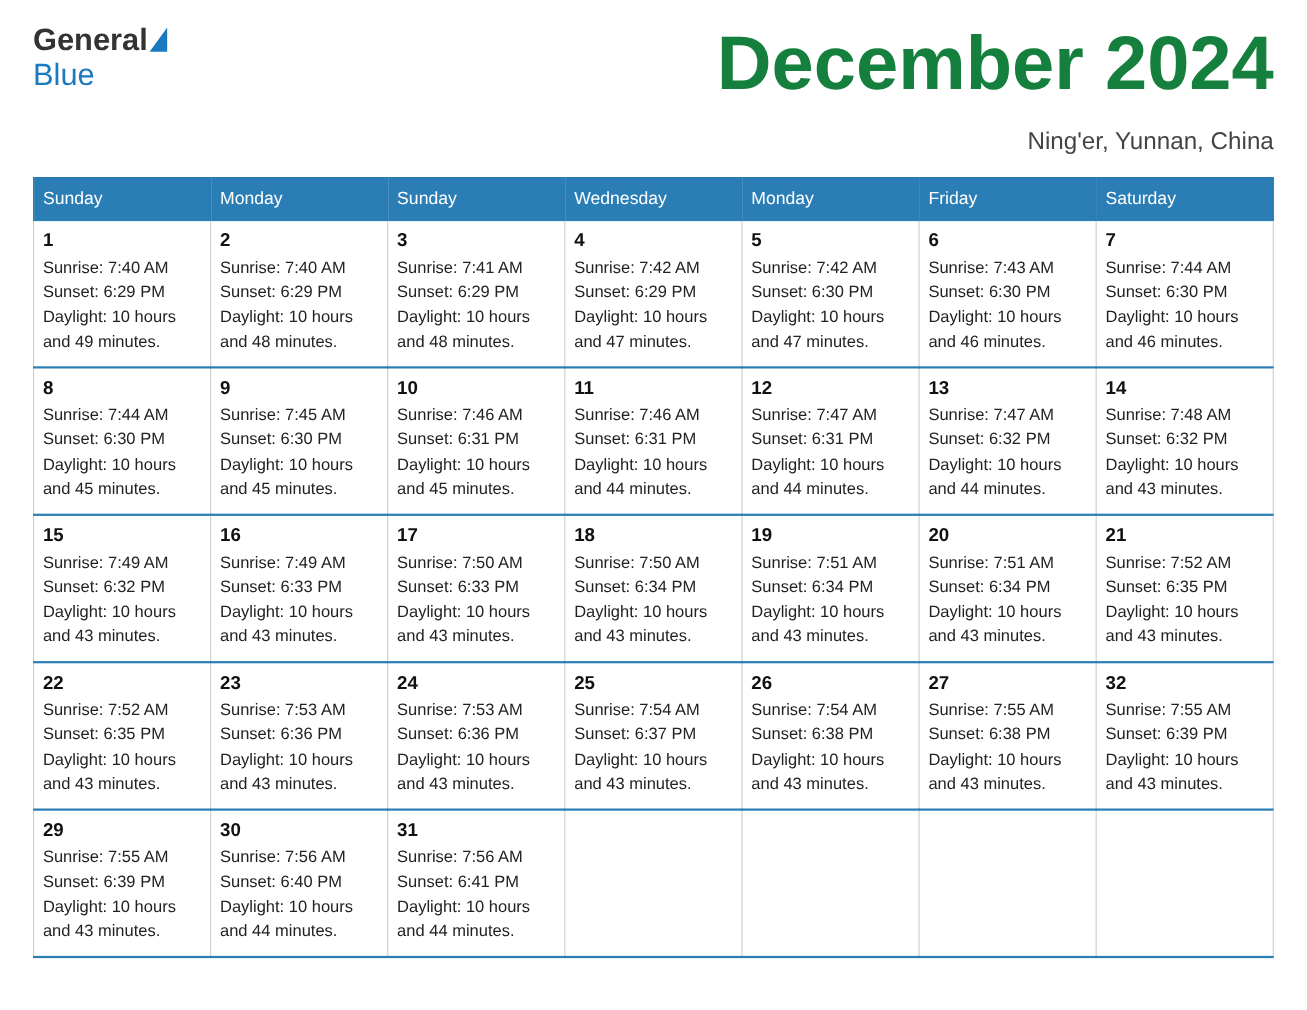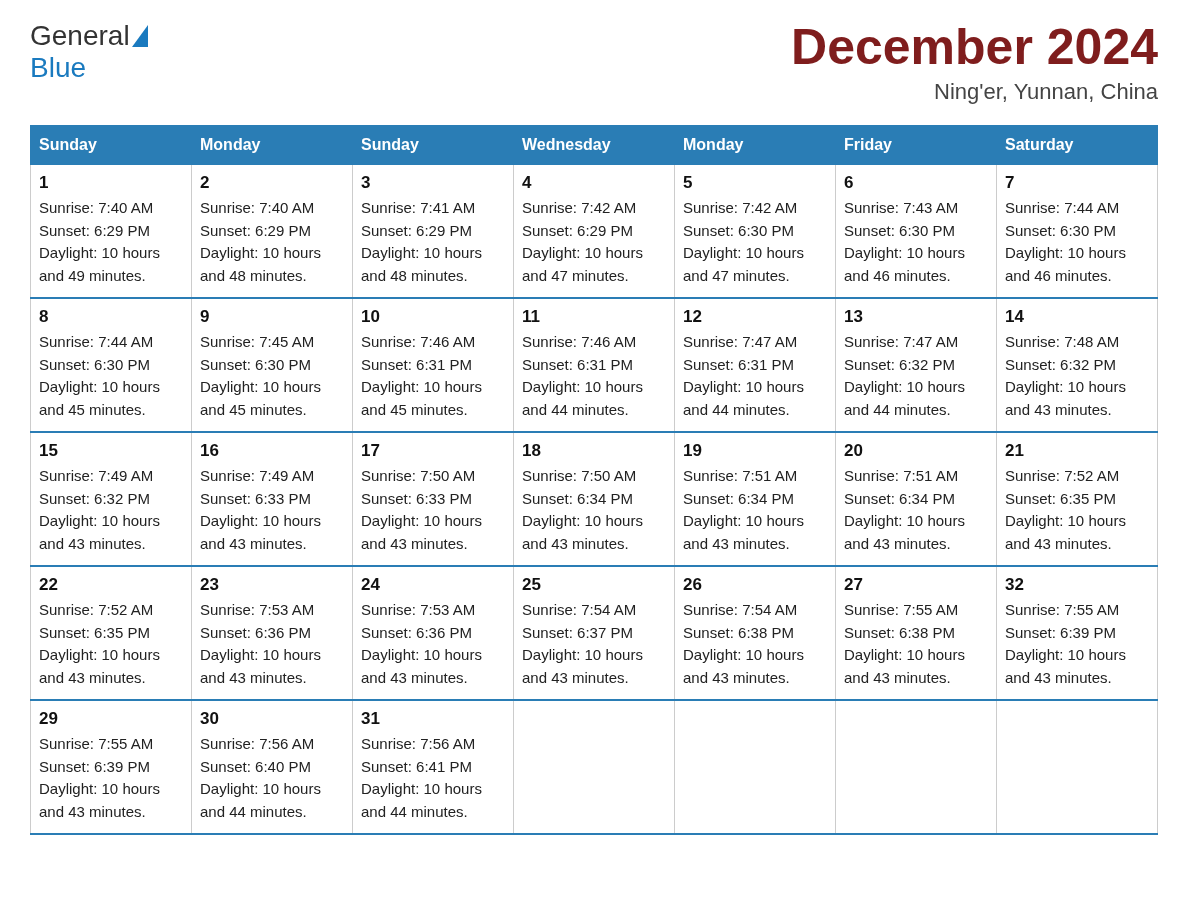--- a/index.html
+++ b/index.html
@@ -18,21 +18,21 @@
     }
     .logo {
       display: flex;
       flex-direction: column;
       align-items: flex-start;
     }
     .logo-top {
       display: flex;
       align-items: center;
       font-size: 28px;
-      font-weight: normal;
+      font-weight: bold;
       color: #333;
     }
     .logo-general { color: #333; }
     .logo-triangle {
       width: 0;
       height: 0;
       border-left: 16px solid transparent;
       border-bottom: 22px solid #1a7abf;
       margin: 0 2px;
       display: inline-block;
@@ -40,40 +40,40 @@
     }
     .logo-blue {
       color: #1a7abf;
       font-size: 28px;
       font-weight: normal;
     }
     .header-right {
       text-align: right;
     }
     .month-title {
-      font-size: 50px;
+      font-size: 69px;
       font-weight: bold;
-      color: #7f1d1d;
+      color: #15803d;
       line-height: 1.1;
     }
     .location {
       font-size: 22px;
       color: #444;
-      margin-top: 4px;
+      margin-top: 19px;
     }
     table {
       width: 100%;
       border-collapse: collapse;
       table-layout: fixed;
     }
     thead tr th {
       background-color: #2a7db5;
       color: #fff;
       font-size: 16px;
-      font-weight: bold;
+      font-weight: normal;
       padding: 10px 8px;
       text-align: left;
       border: 1px solid #2a7db5;
     }
     tbody tr td {
       vertical-align: top;
       padding: 8px 8px 10px 8px;
       border: 1px solid #ccc;
       font-size: 13px;
       color: #222;

